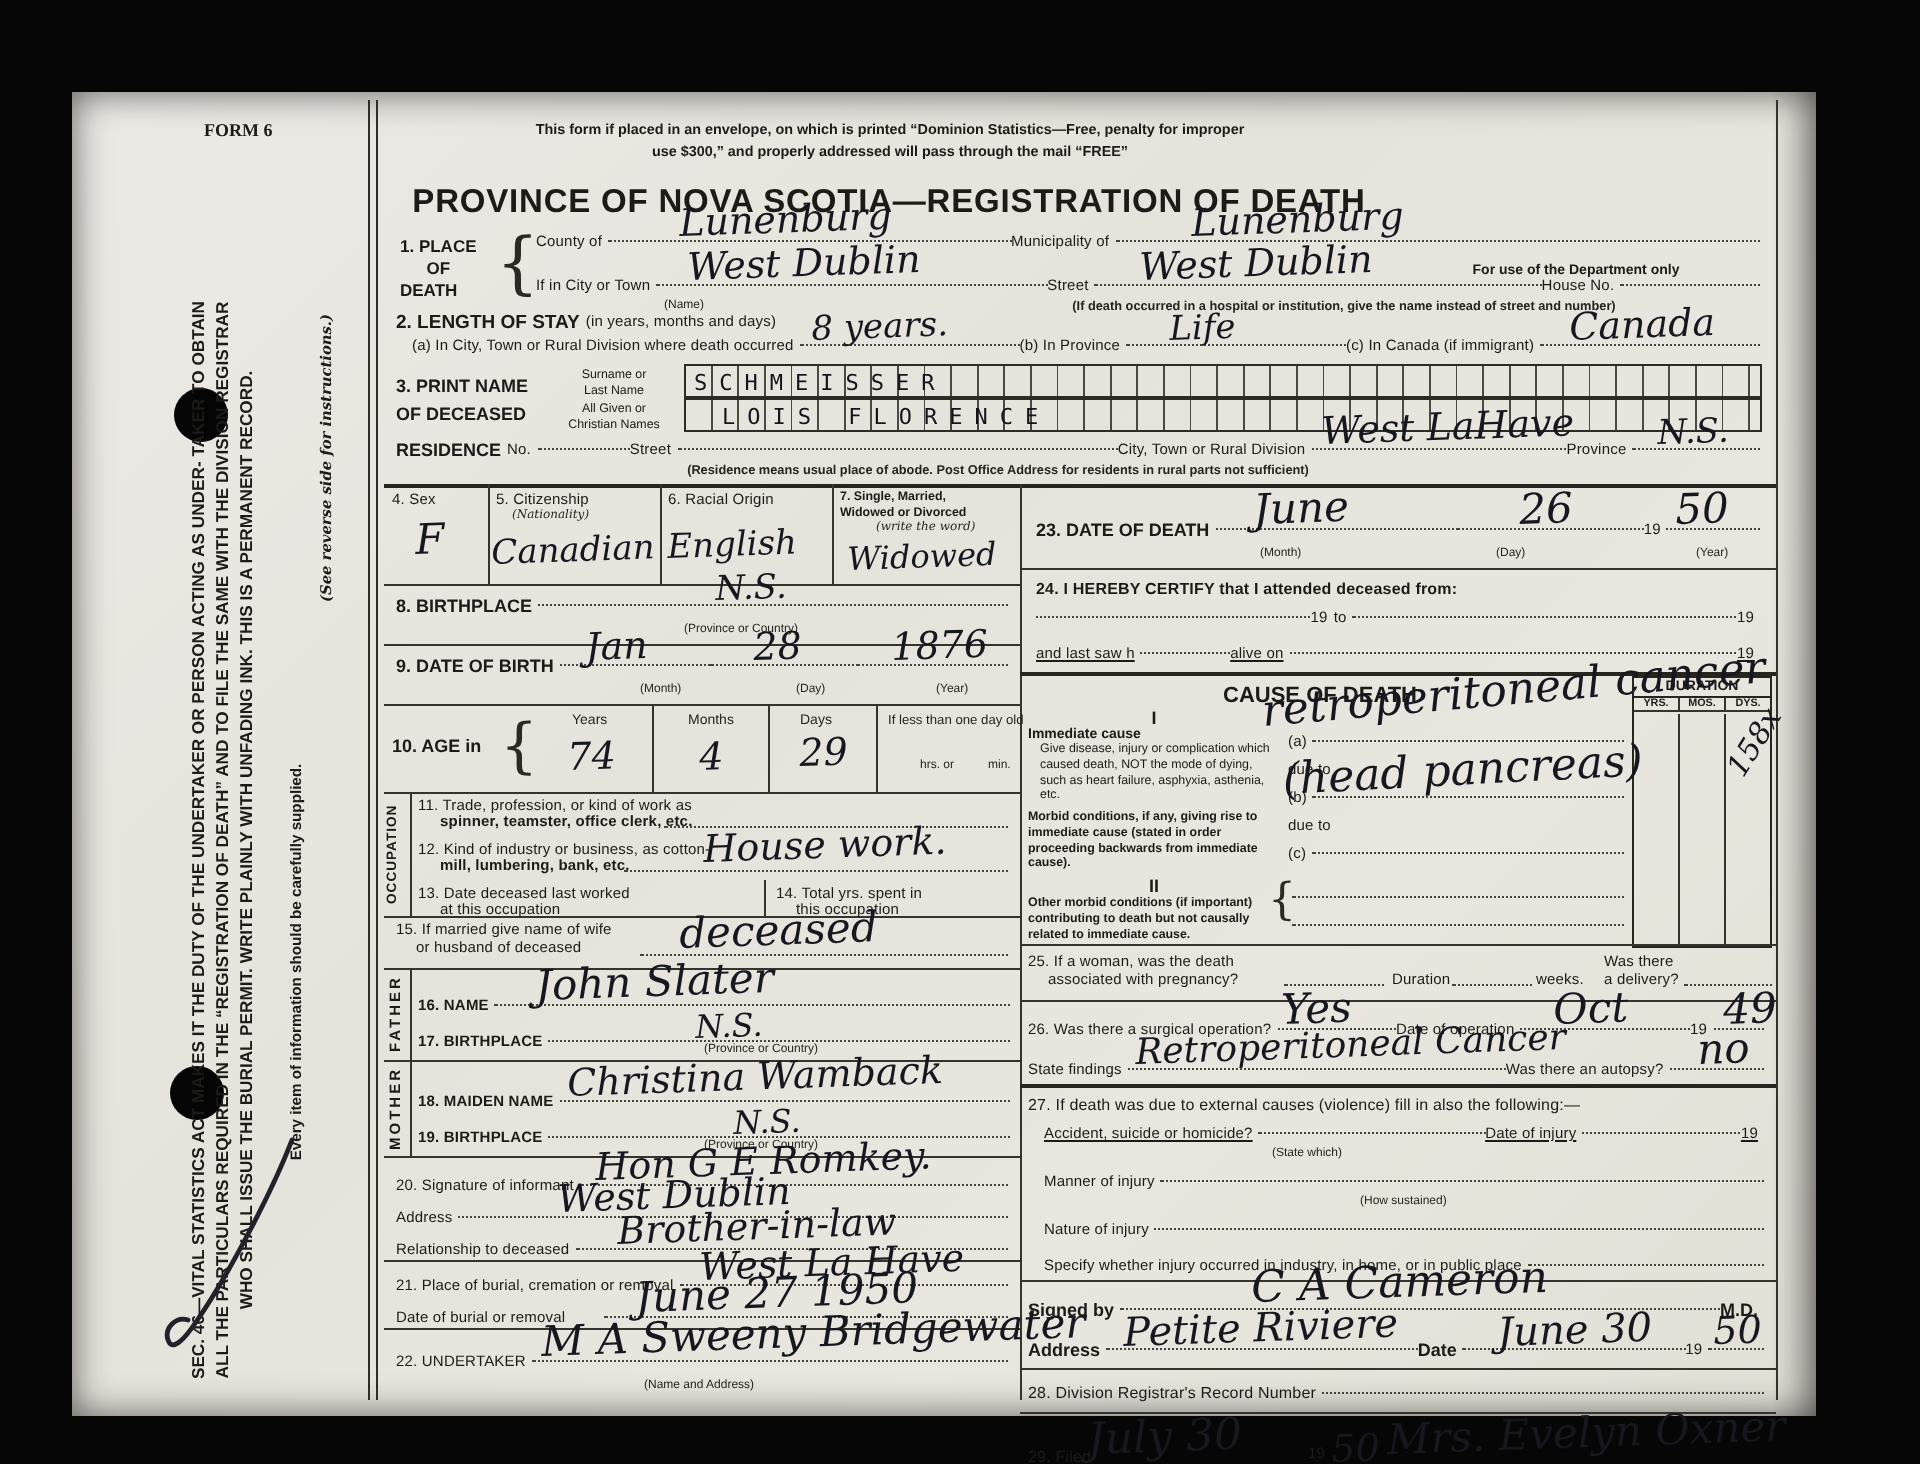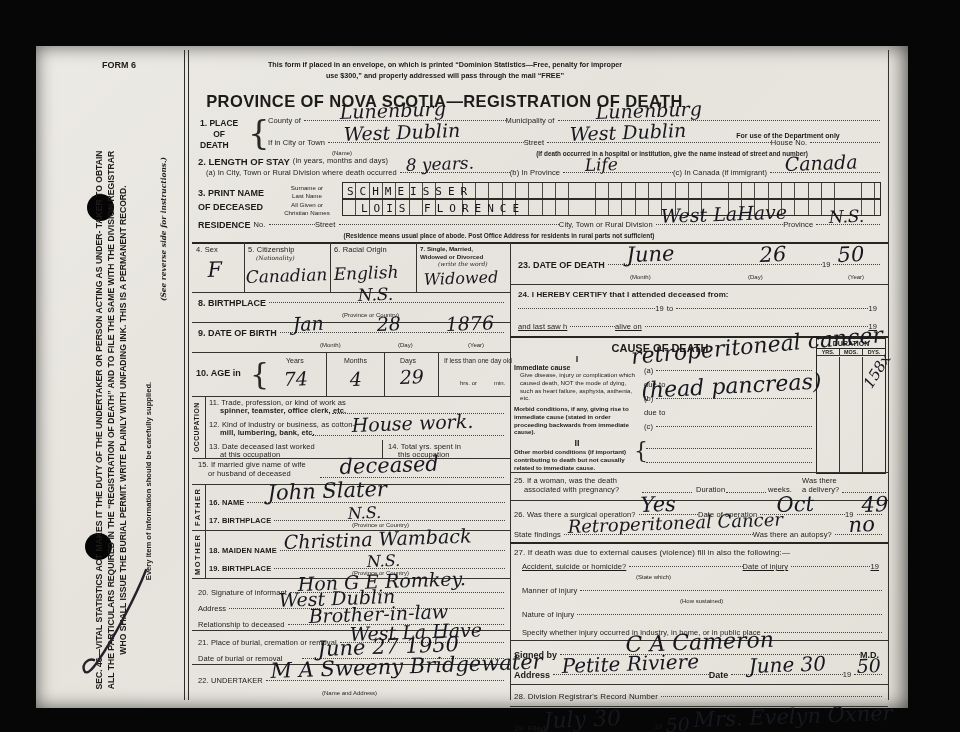--- a/index.html
+++ b/index.html
@@ -37,21 +37,21 @@
   .rot{position:absolute;font-weight:bold;text-align:center;}
 </style>
 </head>
 <body>
 
 <div class="paper">
 
   <div class="hole" style="left:51px;top:148px;"></div>
   <div class="hole" style="left:49px;top:487px;"></div>
 
-  <div class="abs b" style="left:66px;top:14px;font-size:9px;">FORM 6</div>
+  <div class="abs b" style="left:66px;top:14px;font-size:9px;font-family:Liberation Serif, serif;">FORM 6</div>
 
   <div class="abs" style="left:16px;top:85px;width:118px;height:578px;">
     <div class="rot" style="left:50%;top:50%;width:552px;transform:translate(-50%,-50%) rotate(-90deg);
          font-size:8.6px;line-height:1.4;">SEC. 46—VITAL STATISTICS ACT MAKES IT THE DUTY OF THE UNDERTAKER OR PERSON ACTING AS UNDER‐ TAKER TO OBTAIN ALL THE PARTICULARS REQUIRED IN THE “REGISTRATION OF DEATH” AND TO FILE THE SAME WITH THE DIVISION REGISTRAR WHO SHALL ISSUE THE BURIAL PERMIT. WRITE PLAINLY WITH UNFADING INK.  THIS IS A PERMANENT RECORD.</div>
   </div>
   <div class="abs" style="left:103px;top:285px;width:18px;height:300px;">
     <div class="rot" style="left:50%;top:50%;width:298px;transform:translate(-50%,-50%) rotate(-90deg);
          font-size:7.6px;">Every item of information should be carefully supplied.</div>
   </div>
   <div class="abs" style="left:119px;top:88px;width:16px;height:190px;">

